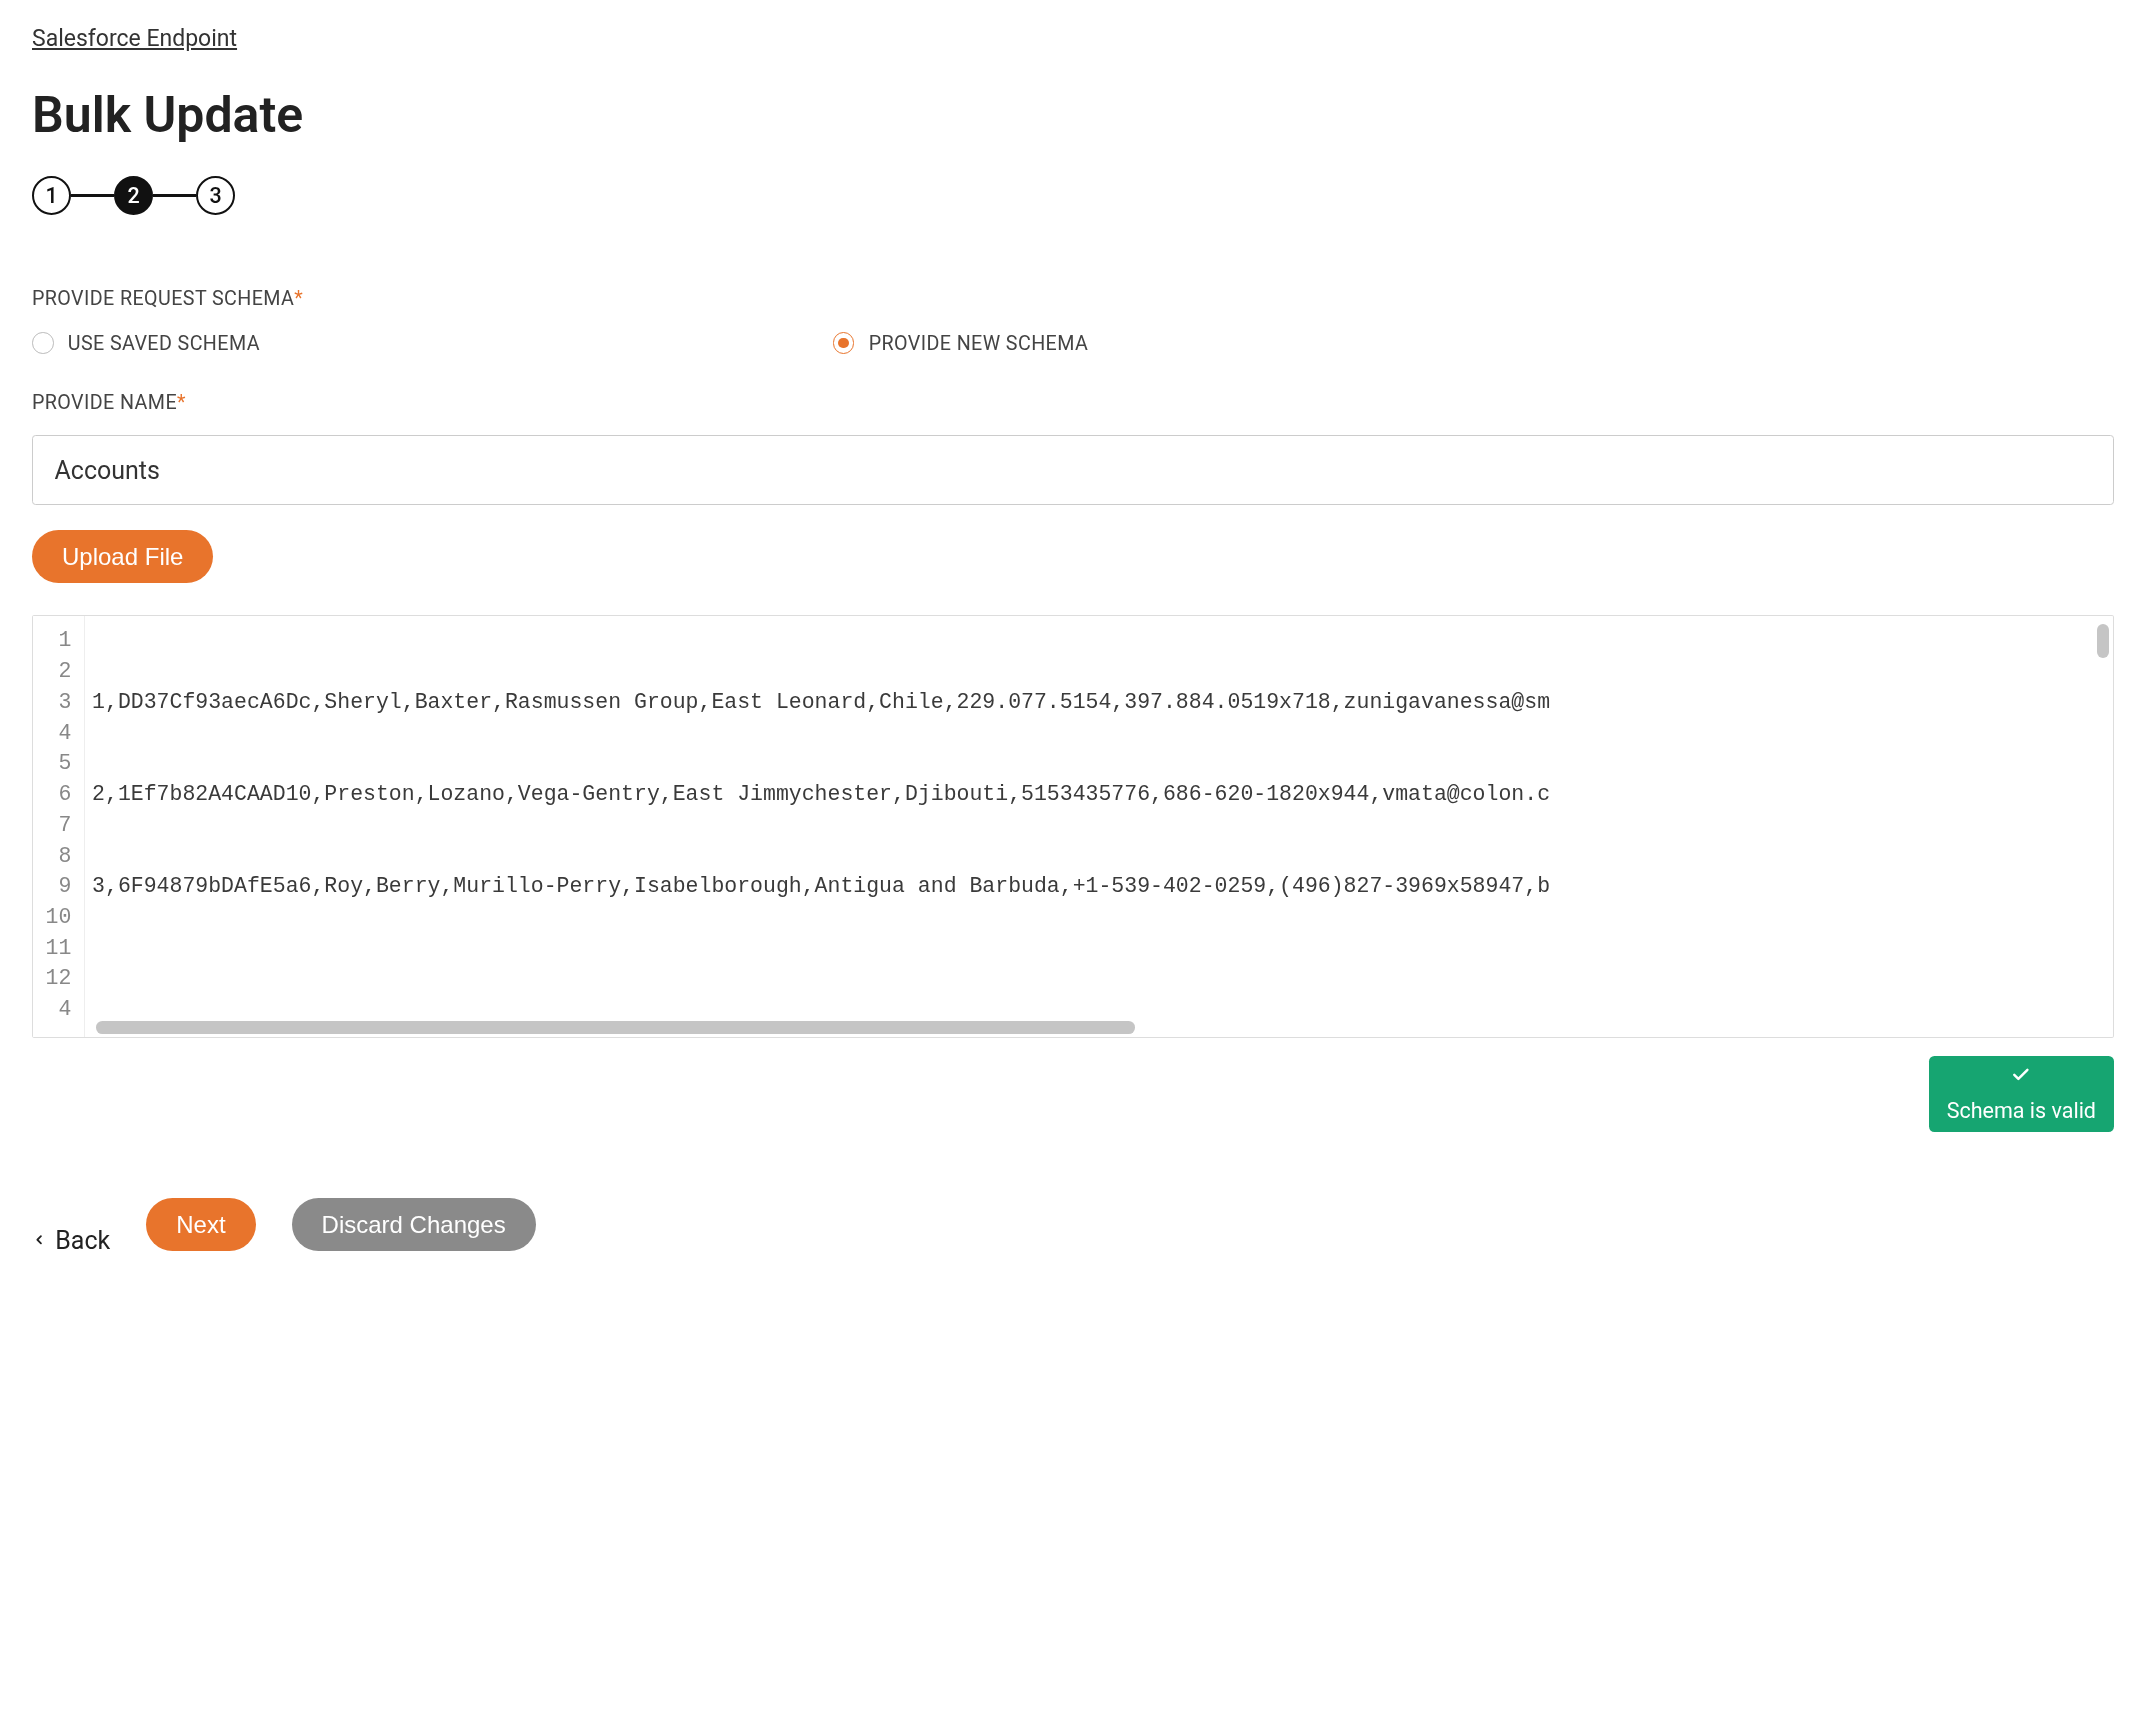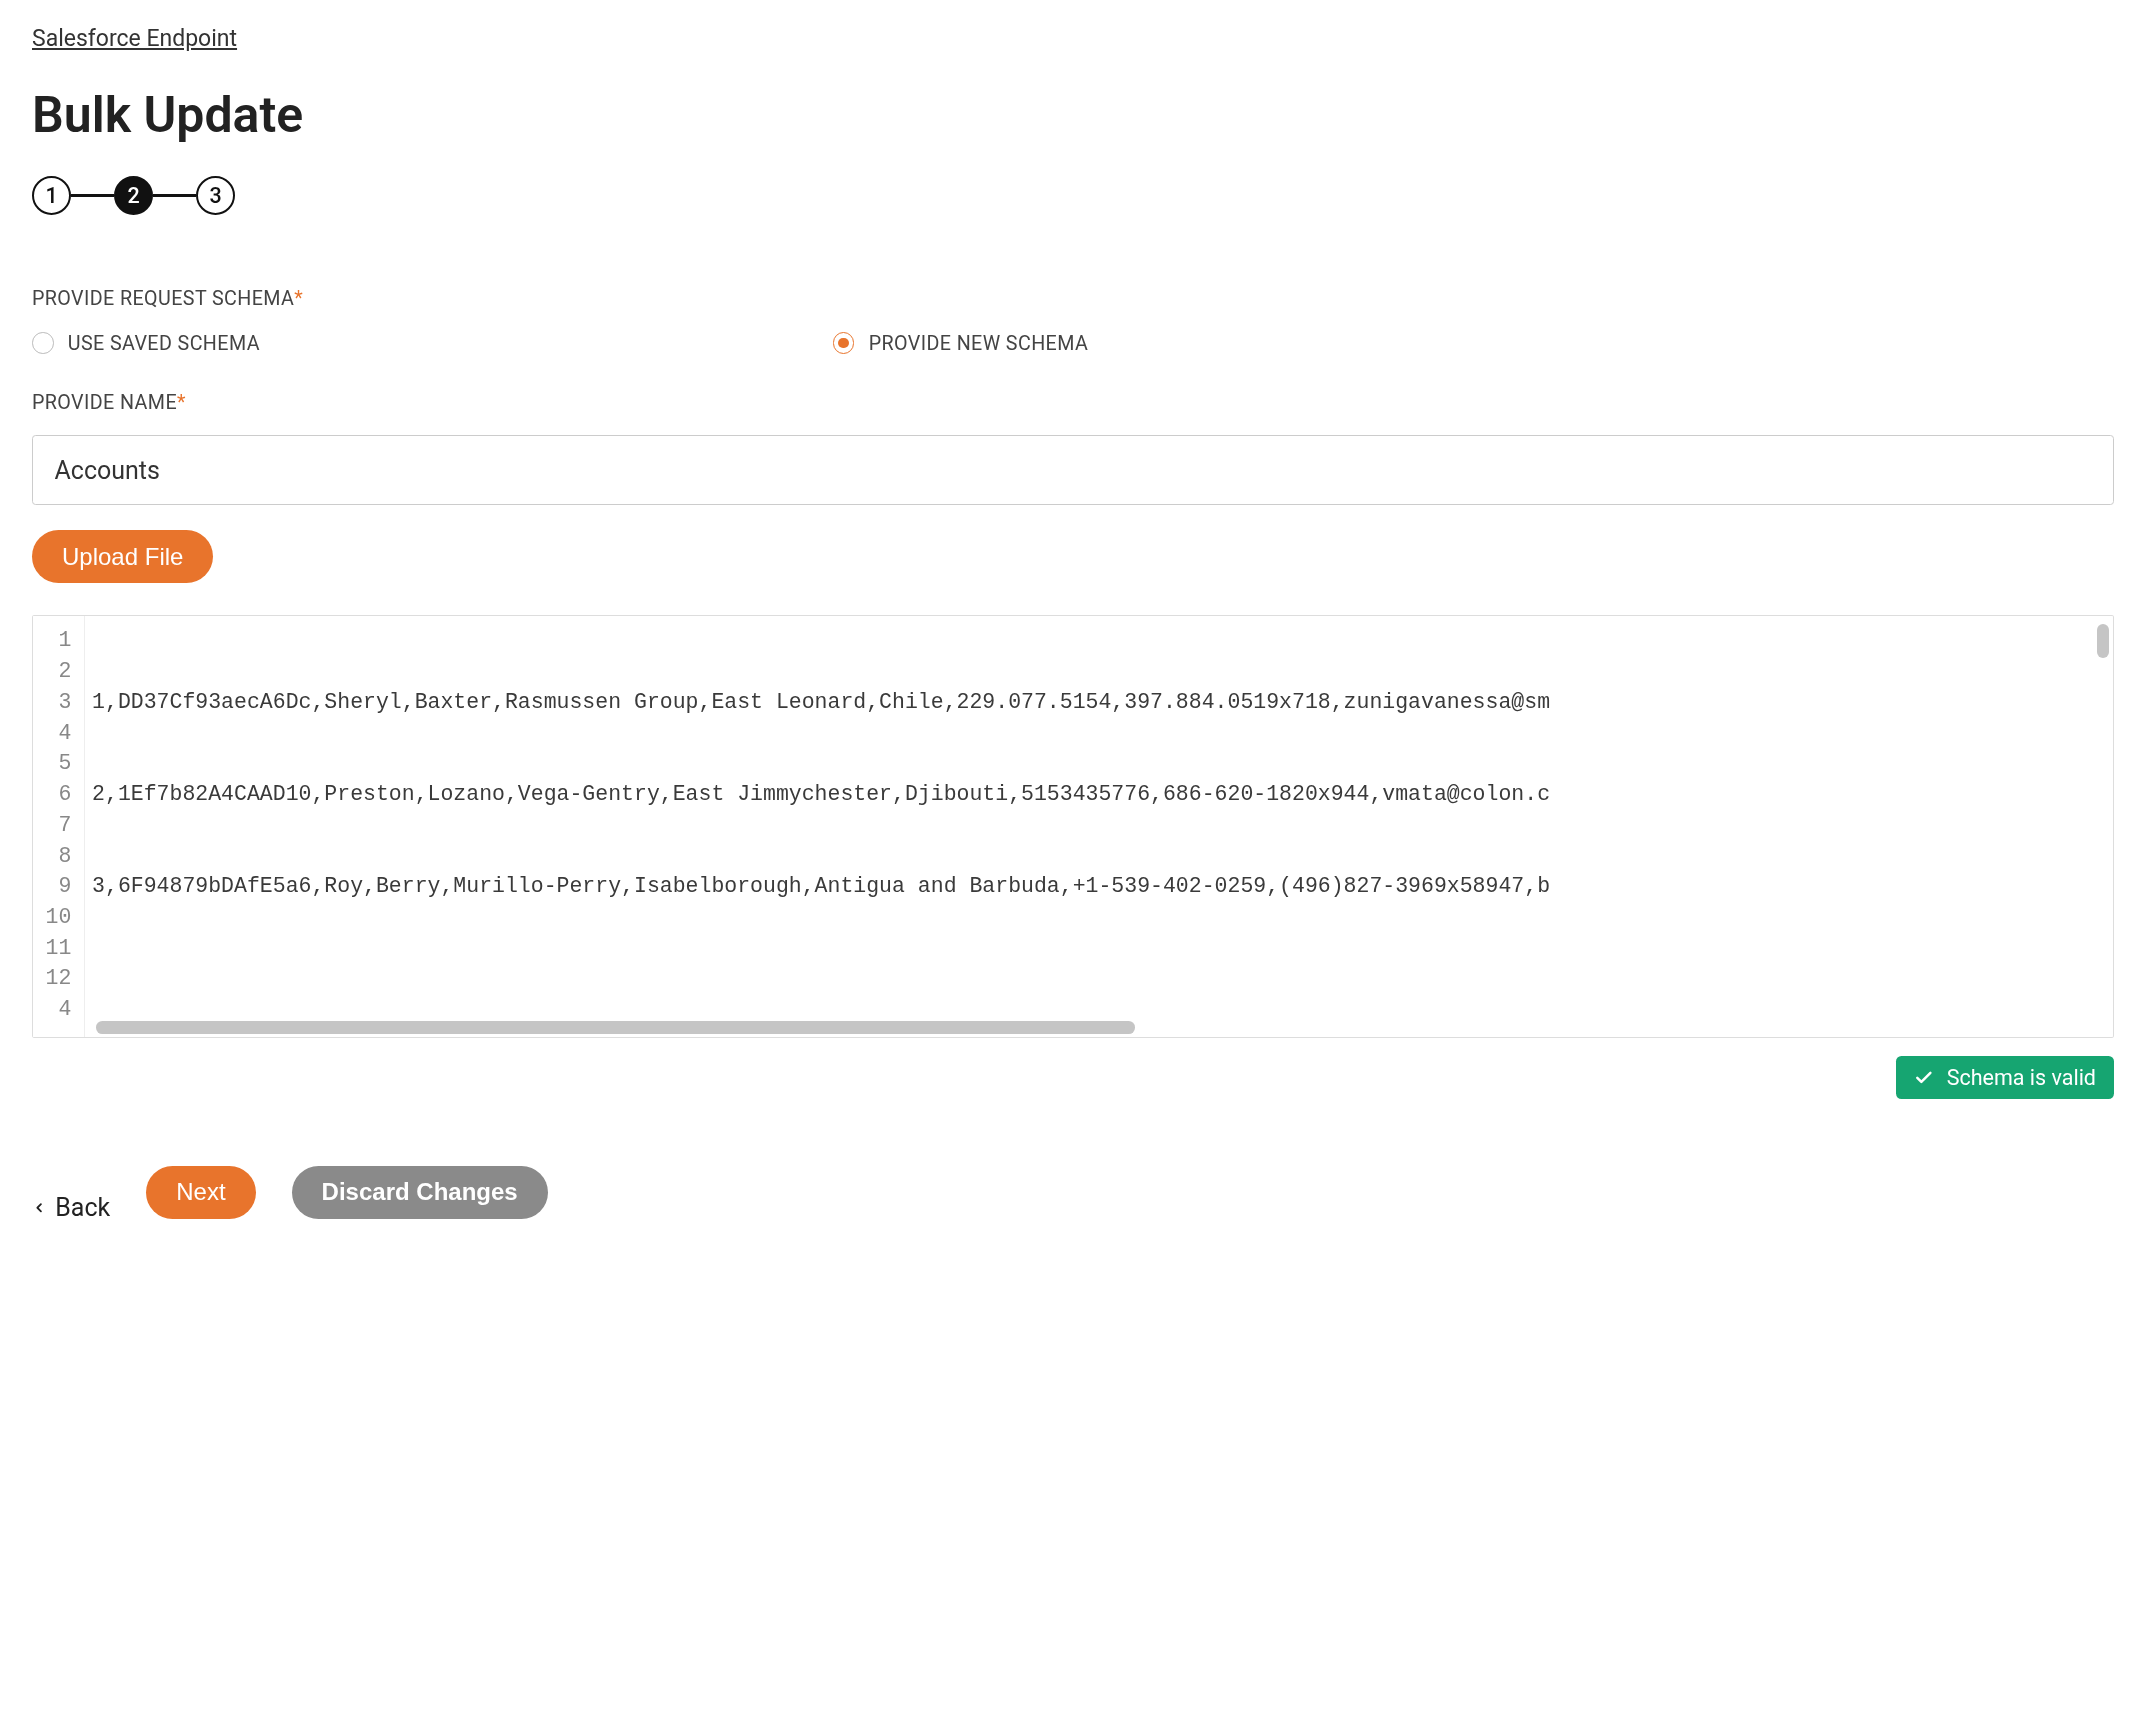--- a/index.html
+++ b/index.html
@@ -126,21 +126,20 @@
     padding: 12.5px 30px;
     cursor: pointer;
   }
   .btn-orange {
     background: #e8742c;
     color: #fff;
   }
   .btn-gray {
     background: #8a8a8a;
     color: #fff;
-    font-weight: bold;
   }
   
   .code-editor {
     margin-top: 32px;
     border: 0.9px solid #ddd;
     border-radius: 1.8px;
     display: flex;
     font-family: "SFMono-Regular", Consolas, "Liberation Mono", Menlo, monospace;
     font-size: 21.5px;
     line-height: 1.43;
@@ -207,20 +206,21 @@
   }
   .status-badge {
     background: #16a571;
     color: #fff;
     border-radius: 5.4px;
     padding: 9px 18px;
     display: inline-flex;
     align-items: center;
     gap: 12.5px;
     font-size: 21.5px;
+    flex-direction: column;
   }
   .check-icon svg { display: block; }
   
   .footer-row {
     display: flex;
     align-items: center;
     gap: 36px;
     margin-top: 63px;
   }
   .back-link {

